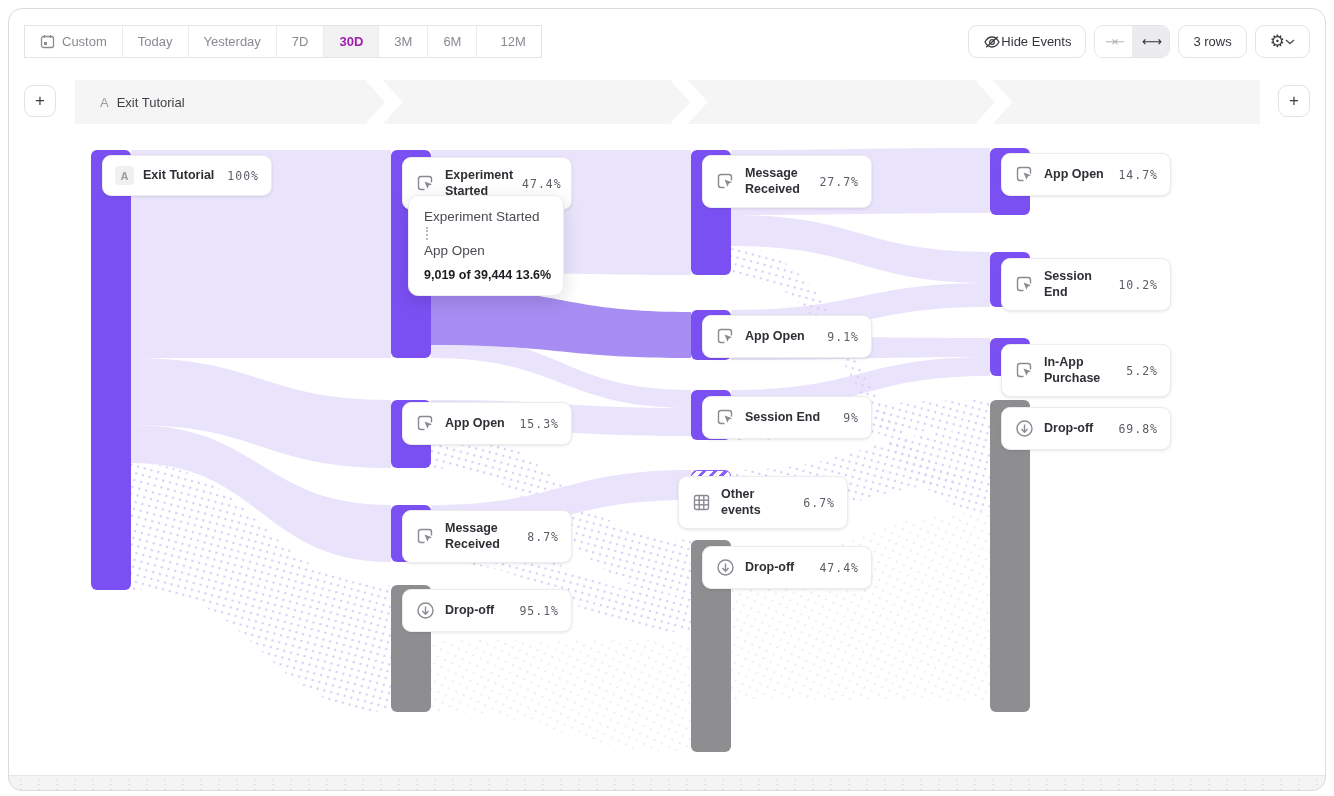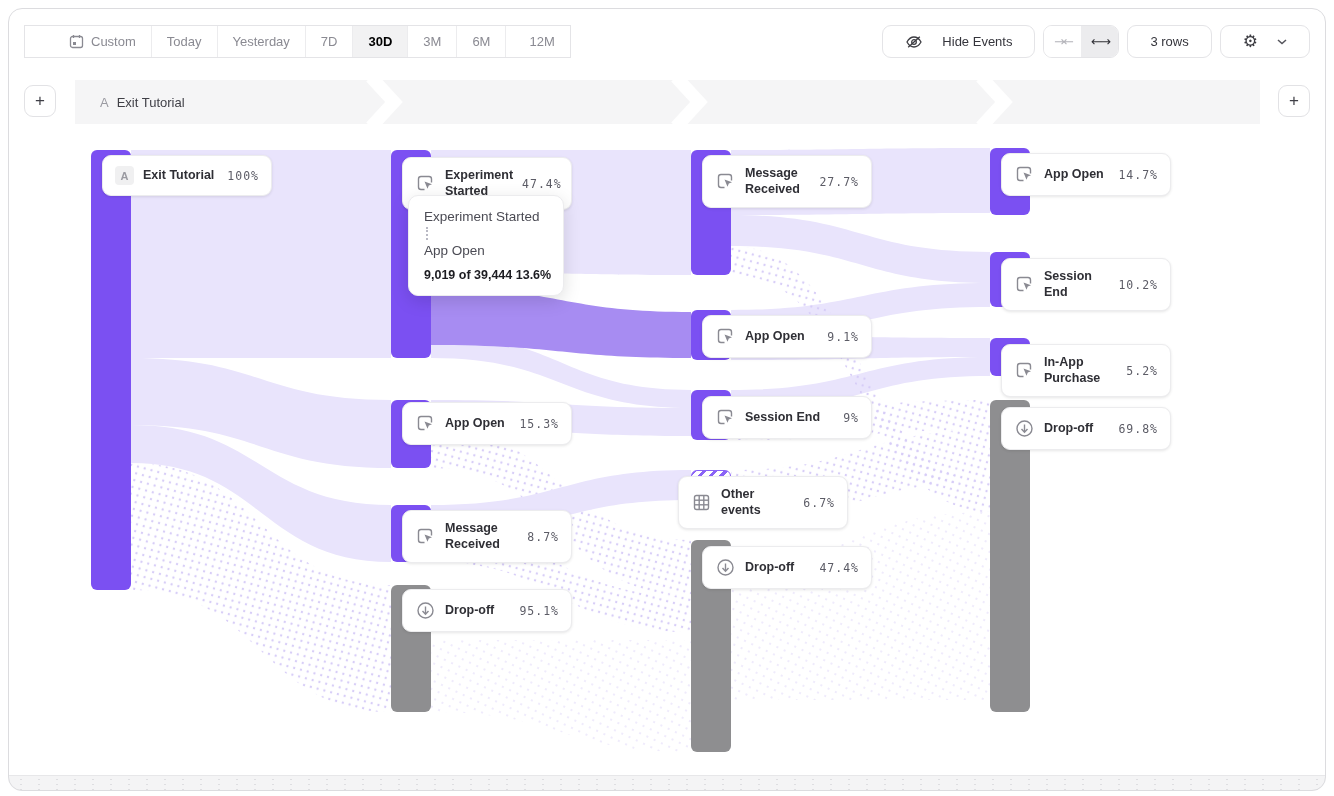--- a/index.html
+++ b/index.html
@@ -5,27 +5,27 @@
   * { box-sizing: border-box; margin: 0; padding: 0; }
   html,body { width:1334px; height:796px; background:#fff; overflow:hidden;
     font-family:"Liberation Sans","DejaVu Sans",sans-serif; }
   .page { position:relative; width:1334px; height:796px; background:#fff; }
   .frame { position:absolute; left:8px; top:8px; width:1318px; height:783px;
     border:1px solid #dcdcdf; border-radius:14px; pointer-events:none; z-index:50; }
 
   
   .toolbar { position:absolute; left:24px; top:25px; right:24px; height:33px; z-index:20;
     display:flex; justify-content:space-between; align-items:stretch; }
-  .seg-dates { display:flex; border:1px solid #e4e4e7; border-radius:0; background:#fff; overflow:hidden;padding-left:29px; }
+  .seg-dates { display:flex; border:1px solid #e4e4e7; border-radius:0; background:#fff; overflow:hidden; }
   .seg-dates .seg { display:flex; align-items:center; gap:7px; padding:0 15px; font-size:13px;
     color:#8a8a92; border-right:1px solid #ececee; cursor:pointer; white-space:nowrap; }
   .seg-dates .seg:last-child { border-right:none;margin-left:8px; }
-  .seg-dates .seg.sel { background:#f2f2f3; color:#000000; font-weight:700; }
+  .seg-dates .seg.sel { background:#f2f2f3; color:#a21caf; font-weight:700; }
   .right-cluster { display:flex; gap:8px; }
-  .tbtn { display:flex; align-items:center; gap:19px; padding:0 22px; background:#fff;
+  .tbtn { display:flex; align-items:center; gap:0; padding:0 14px; background:#fff;
     border:1px solid #e4e4e7; border-radius:9px; font-size:13px; color:#35353c; cursor:pointer; white-space:nowrap; }
   .toggle { display:flex; border:1px solid #e4e4e7; border-radius:9px; overflow:hidden; }
   .toggle .cell { width:37px; display:flex; align-items:center; justify-content:center;
     font-size:13px; letter-spacing:-2px; cursor:pointer; font-family:"DejaVu Sans",sans-serif;}
   .toggle .cell.dim { color:#b4b4ba; background:#fff; }
   .toggle .cell.on  { color:#2f2f35; background:#ececee; }
   .gear-glyph { font-size:17px; color:#3c3c42; font-family:"DejaVu Sans",sans-serif; line-height:1; }
 
   
   .plus-btn { position:absolute; top:85px; width:32px; height:32px; border:1px solid #e2e2e5;

